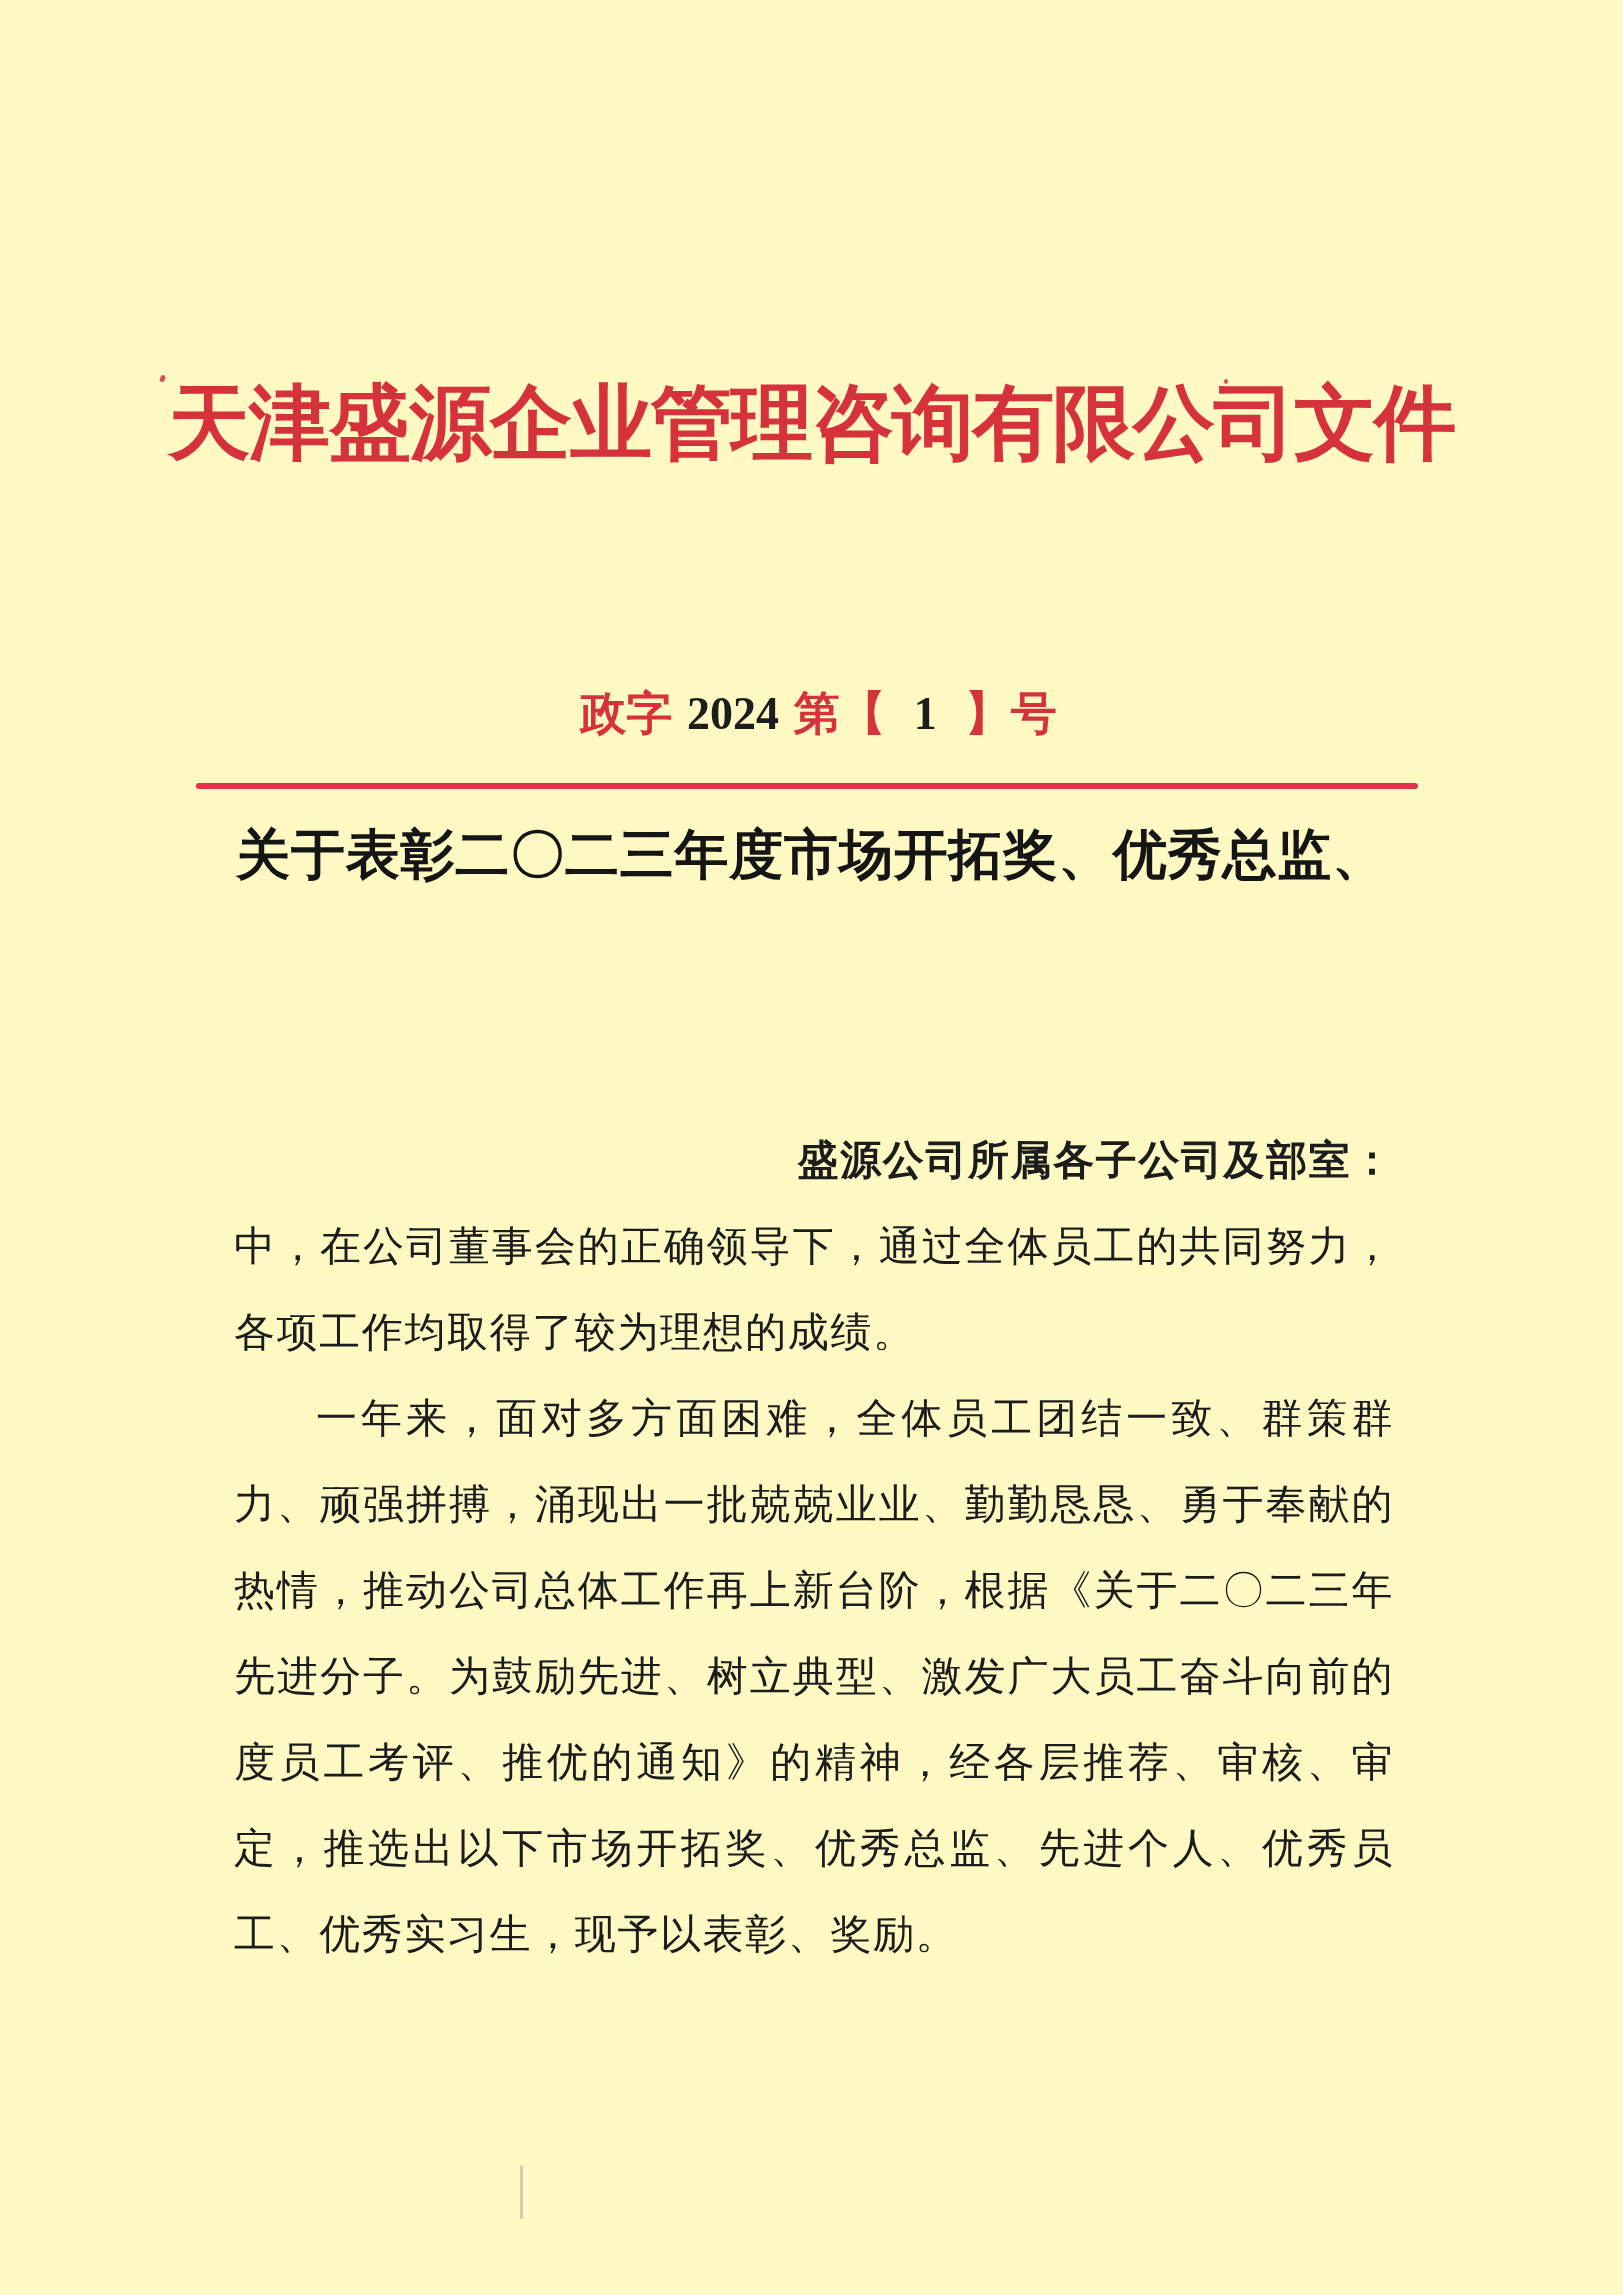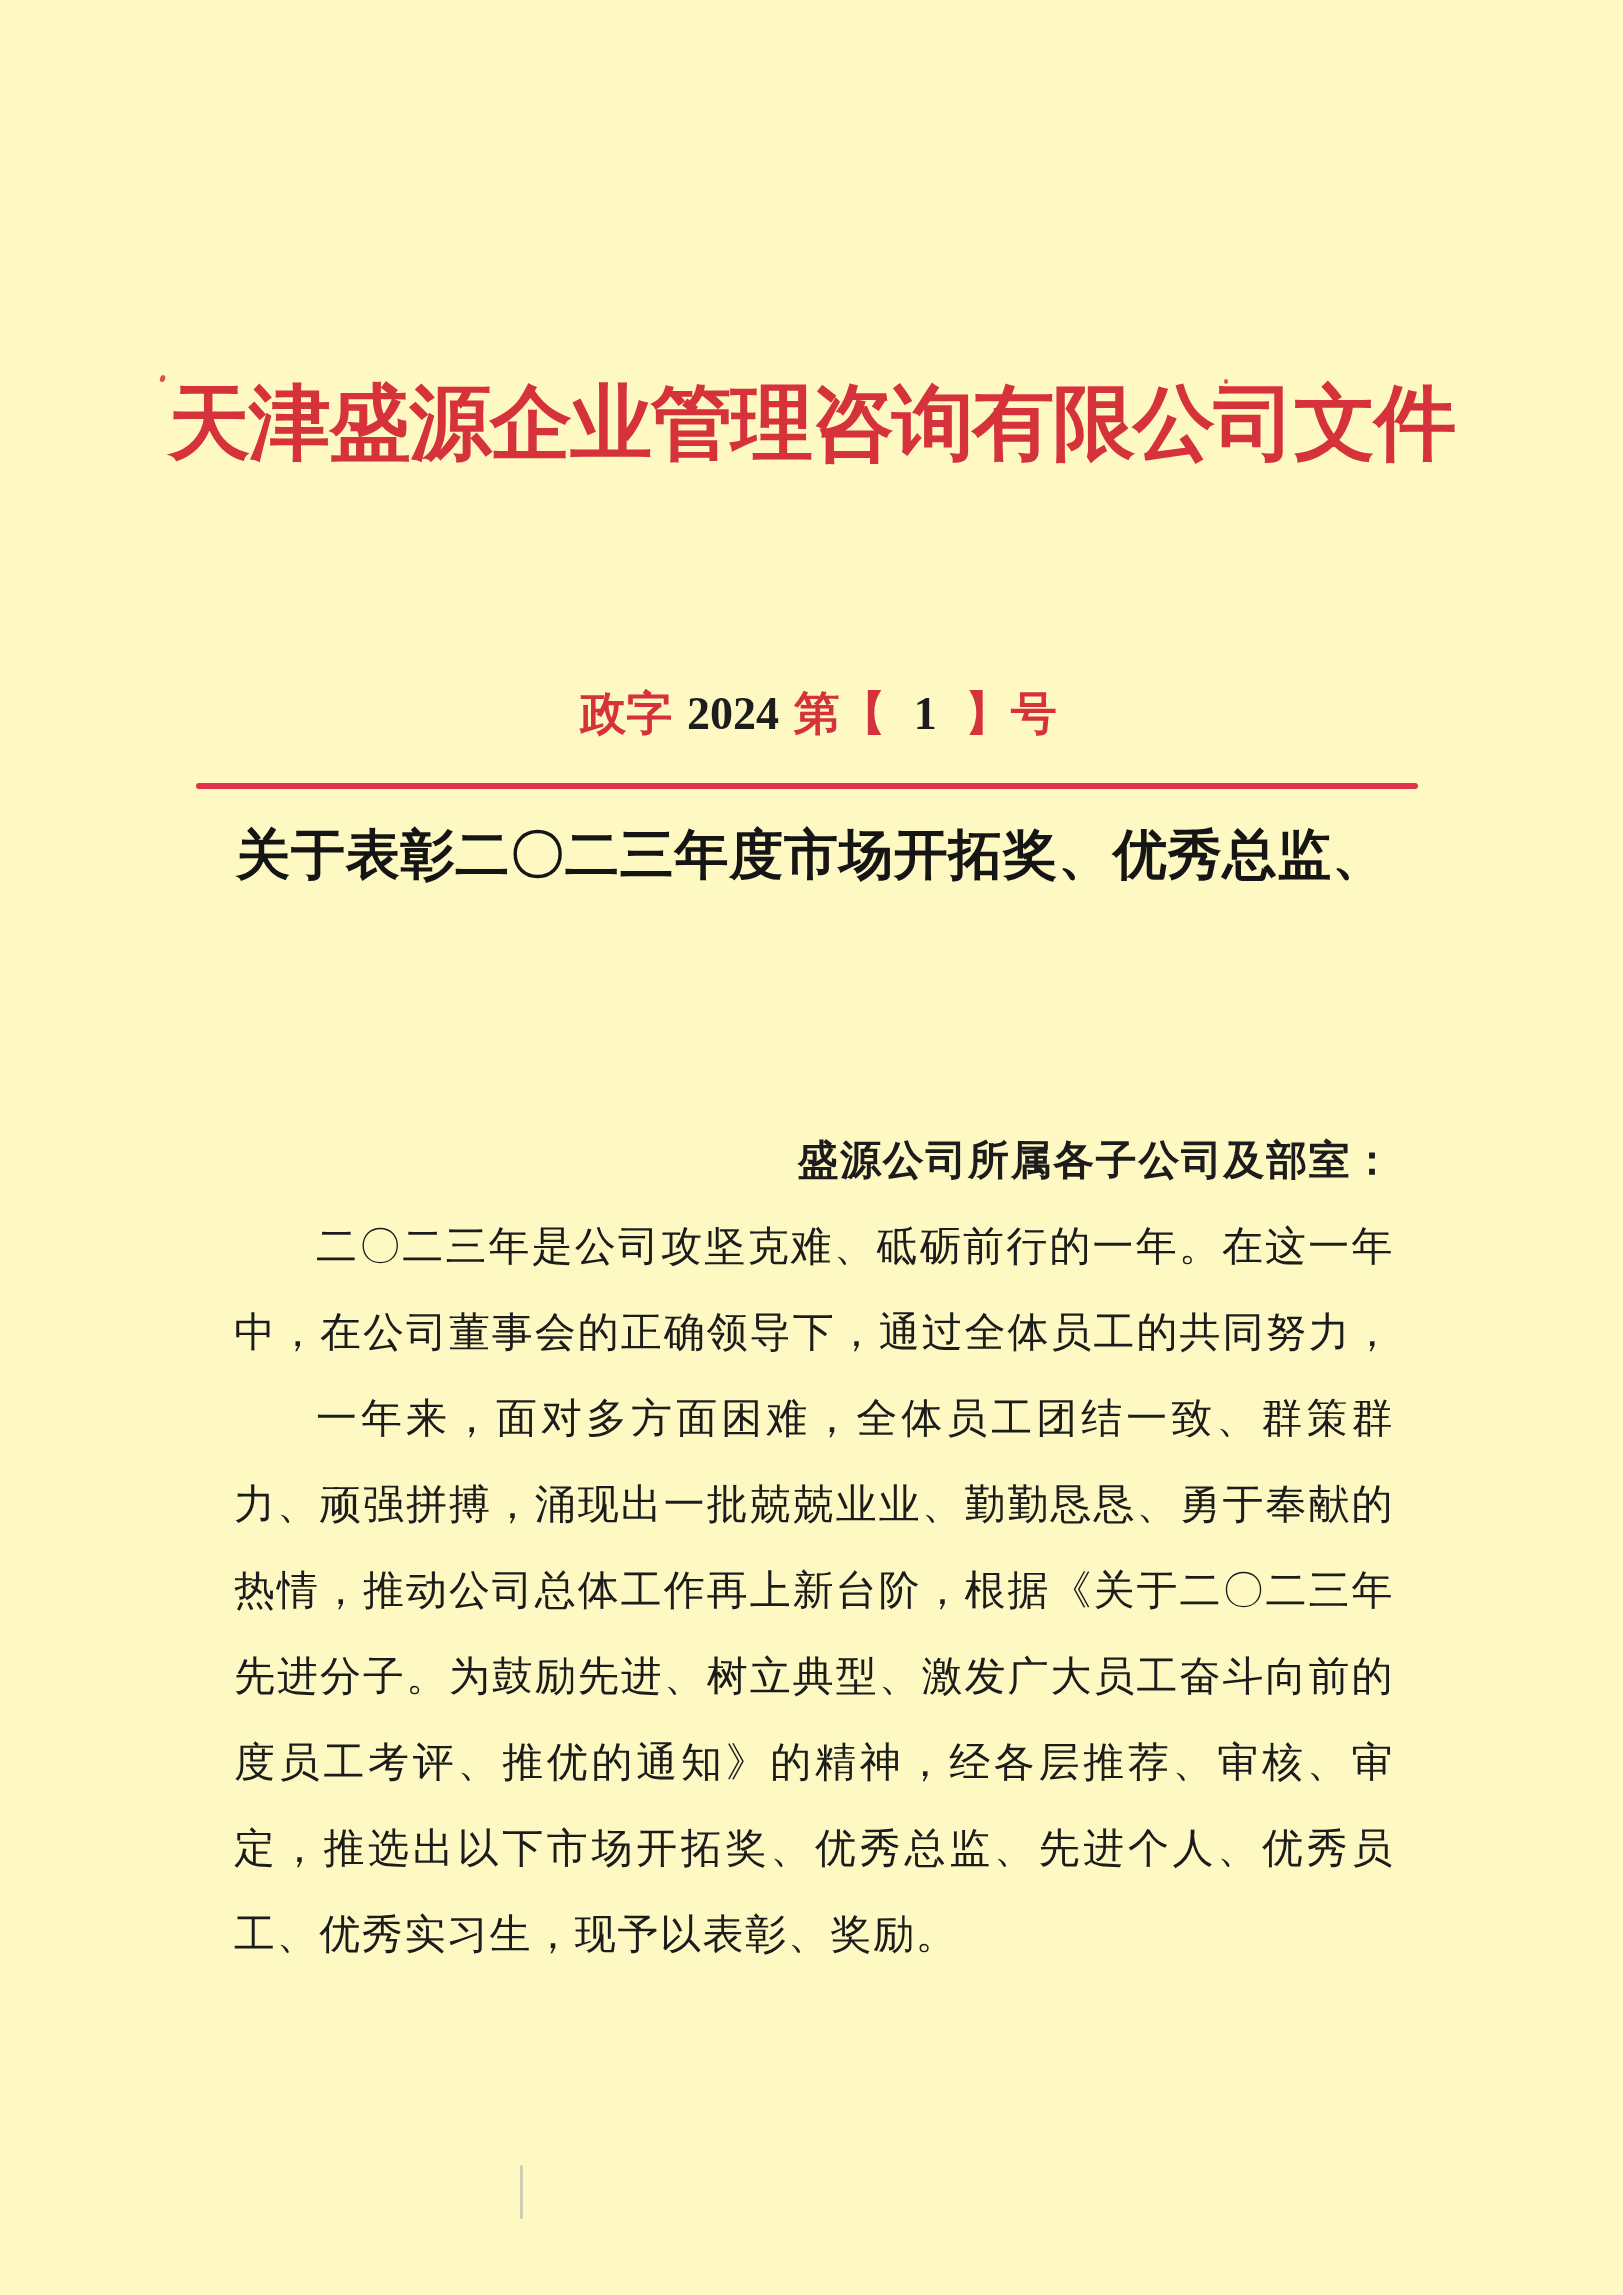--- a/index.html
+++ b/index.html
@@ -129,22 +129,22 @@
   </div>
 
   <div class="red-rule" style="background: rgb(226, 52, 72);"></div>
 
   <div class="doc-title serif">
     <div class="title-line">关于表彰二〇二三年度市场开拓奖、优秀总监、</div>
   </div>
 
   <div class="body-block serif">
     <div class="line salutation sans">盛源公司所属各子公司及部室：</div>
-    <div class="line indent just">二〇二三年是公司攻坚克难、砥砺前行的一年。在这一年</div>
     <div class="line just">中，在公司董事会的正确领导下，通过全体员工的共同努力，</div>
+    <div class="line">各项工作均取得了较为理想的成绩。</div>
     <div class="line indent just">一年来，面对多方面困难，全体员工团结一致、群策群</div>
     <div class="line just">力、顽强拼搏，涌现出一批兢兢业业、勤勤恳恳、勇于奉献的</div>
     <div class="line just">热情，推动公司总体工作再上新台阶，根据《关于二〇二三年</div>
     <div class="line just">先进分子。为鼓励先进、树立典型、激发广大员工奋斗向前的</div>
     <div class="line just">度员工考评、推优的通知》的精神，经各层推荐、审核、审</div>
     <div class="line just">定，推选出以下市场开拓奖、优秀总监、先进个人、优秀员</div>
     <div class="line">工、优秀实习生，现予以表彰、奖励。</div>
   </div>
 
   <div class="smudge"></div>

